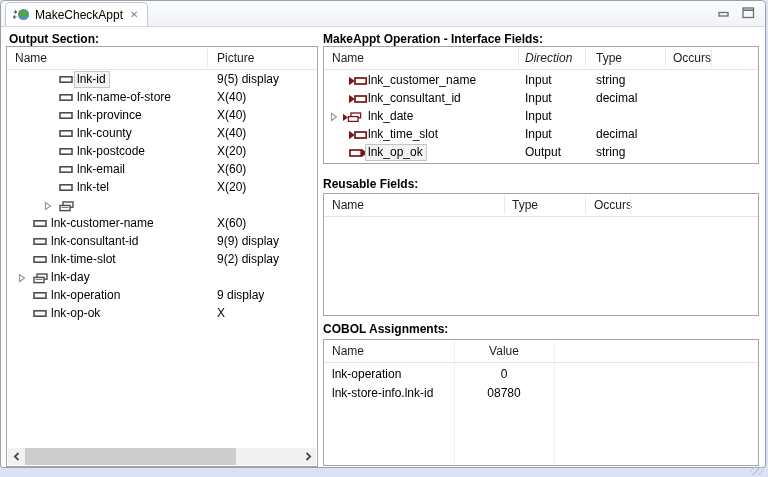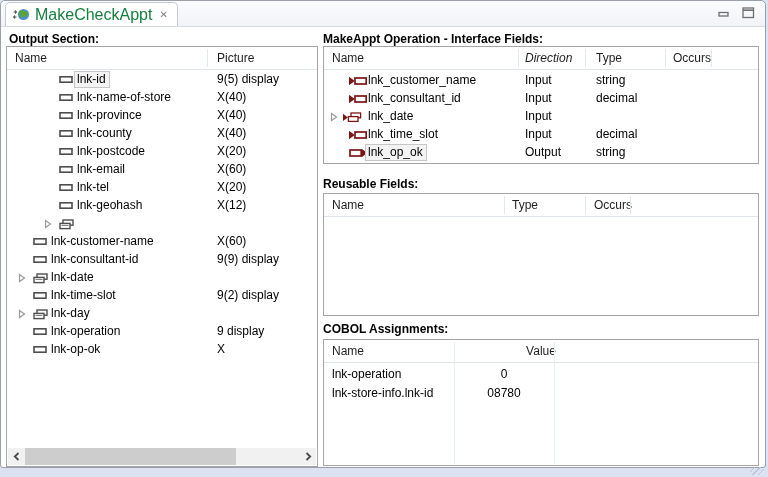--- a/index.html
+++ b/index.html
@@ -7,21 +7,21 @@
     -webkit-font-smoothing:antialiased;}
   .view{position:absolute;left:0;top:0;width:766px;height:468px;background:#fff;
     border:1px solid #9b9fa8;border-radius:5px 5px 3px 3px;box-sizing:border-box;}
   
   .tabbar{position:absolute;left:0;top:0;width:100%;height:25px;
     background:linear-gradient(#fbfcfd,#f1f3f7);border-bottom:1px solid #d4d8e2;
     border-radius:5px 5px 0 0;}
   .tab{position:absolute;left:4px;top:1px;height:24px;display:flex;align-items:center;
     gap:5px;padding:0 7px;background:#fff;border:1px solid #c2c8d6;border-bottom:none;
     border-radius:5px 5px 0 0;box-sizing:border-box;z-index:2;}
-  .tab-label{font-size:16px;color:#15803d;white-space:nowrap;text-align:center;}
+  .tab-label{font-size:12px;color:#000000;white-space:nowrap;text-align:center;}
   .tab-close{font-size:10px;color:#7e7e88;line-height:10px;padding:1px 2px;cursor:default;}
   .winbtns{position:absolute;right:10px;top:6px;display:flex;gap:10px;z-index:2;}
   .winbtn{width:14px;height:12px;display:inline-flex;align-items:center;justify-content:center;}
   
   .seclabel{position:absolute;font-size:12px;font-weight:bold;color:#000;white-space:nowrap;}
   
   .panel{position:absolute;background:#fff;border:1px solid #a5a5a5;box-sizing:border-box;}
   .thead{position:absolute;left:0;top:0;right:0;height:22px;background:#fff;
     border-bottom:1px solid #e0e4ec;}
   .hcell{position:absolute;top:4px;font-size:12px;color:#1e1e1e;white-space:nowrap;}
@@ -137,27 +137,20 @@
           <span class="tpic">X(60)</span>
         </div>
         <div class="trow">
           <span class="ticon" style="left:52px"><svg width="14" height="9" viewBox="0 0 14 9">
               <rect x="1" y="1.8" width="12" height="5.4" fill="#fdfdfd" stroke="#4e4e4e" stroke-width="1.6"></rect>
             </svg></span>
           <span class="tname" style="left:70px">lnk-tel</span>
           <span class="tpic">X(20)</span>
         </div>
         <div class="trow">
-          <span class="ticon" style="left:52px"><svg width="14" height="9" viewBox="0 0 14 9">
-              <rect x="1" y="1.8" width="12" height="5.4" fill="#fdfdfd" stroke="#4e4e4e" stroke-width="1.6"></rect>
-            </svg></span>
-          <span class="tname" style="left:70px">lnk-geohash</span>
-          <span class="tpic">X(12)</span>
-        </div>
-        <div class="trow">
           <span class="expander" style="left:37px"><svg width="8" height="10" viewBox="0 0 8 10">
               <polygon points="1.5,1.5 6.5,5 1.5,8.5" fill="#fff" stroke="#9a9a9a" stroke-width="1.2"></polygon>
             </svg></span>
           <span class="ticon" style="left:52px"><svg width="15" height="11" viewBox="0 0 15 11">
               <rect x="4" y="1" width="10" height="5.2" fill="#fff" stroke="#4e4e4e" stroke-width="1.4"></rect>
               <rect x="1" y="4.4" width="10" height="5.2" fill="#fff" stroke="#4e4e4e" stroke-width="1.4"></rect>
               <line x1="2.5" y1="6.4" x2="9.5" y2="6.4" stroke="#4e4e4e" stroke-width="0.8"></line>
             </svg></span>
           <span class="tpic"></span>
         </div>
@@ -167,32 +160,20 @@
             </svg></span>
           <span class="tname" style="left:44px">lnk-customer-name</span>
           <span class="tpic">X(60)</span>
         </div>
         <div class="trow">
           <span class="ticon" style="left:26px"><svg width="14" height="9" viewBox="0 0 14 9">
               <rect x="1" y="1.8" width="12" height="5.4" fill="#fdfdfd" stroke="#4e4e4e" stroke-width="1.6"></rect>
             </svg></span>
           <span class="tname" style="left:44px">lnk-consultant-id</span>
           <span class="tpic">9(9) display</span>
-        </div>
-        <div class="trow">
-          <span class="expander" style="left:11px"><svg width="8" height="10" viewBox="0 0 8 10">
-              <polygon points="1.5,1.5 6.5,5 1.5,8.5" fill="#fff" stroke="#9a9a9a" stroke-width="1.2"></polygon>
-            </svg></span>
-          <span class="ticon" style="left:26px"><svg width="15" height="11" viewBox="0 0 15 11">
-              <rect x="4" y="1" width="10" height="5.2" fill="#fff" stroke="#4e4e4e" stroke-width="1.4"></rect>
-              <rect x="1" y="4.4" width="10" height="5.2" fill="#fff" stroke="#4e4e4e" stroke-width="1.4"></rect>
-              <line x1="2.5" y1="6.4" x2="9.5" y2="6.4" stroke="#4e4e4e" stroke-width="0.8"></line>
-            </svg></span>
-          <span class="tname" style="left:44px">lnk-date</span>
-          <span class="tpic"></span>
         </div>
         <div class="trow">
           <span class="ticon" style="left:26px"><svg width="14" height="9" viewBox="0 0 14 9">
               <rect x="1" y="1.8" width="12" height="5.4" fill="#fdfdfd" stroke="#4e4e4e" stroke-width="1.6"></rect>
             </svg></span>
           <span class="tname" style="left:44px">lnk-time-slot</span>
           <span class="tpic">9(2) display</span>
         </div>
         <div class="trow">
           <span class="expander" style="left:11px"><svg width="8" height="10" viewBox="0 0 8 10">
@@ -313,21 +294,21 @@
       <span class="hdiv" style="left:261px;"></span>
       <span class="hcell" style="left:270px;">Occurs</span>
       <span class="hdiv" style="left:306px;"></span>
     </div>
     <div class="tbody" style="top:23px;"></div>
   </div>
 
   <div class="panel" style="left:322px;top:338px;width:436px;height:127px;">
     <div class="thead">
       <span class="hcell" style="left:8px;">Name</span>
-      <span class="hcell" style="left:130px;width:100px;text-align:center;padding-left:37px;">Value</span>
+      <span class="hcell" style="left:130px;width:100px;text-align:center;">Value</span>
     </div>
     <span class="bodyline" style="left:130px;top:2px;"></span>
     <span class="bodyline" style="left:230px;top:2px;"></span>
     <div class="tbody" style="top:24px;">
         <div class="crow">
           <span class="cname">lnk-operation</span>
           <span class="cvalue">0</span>
         </div>
         <div class="crow">
           <span class="cname">lnk-store-info.lnk-id</span>

